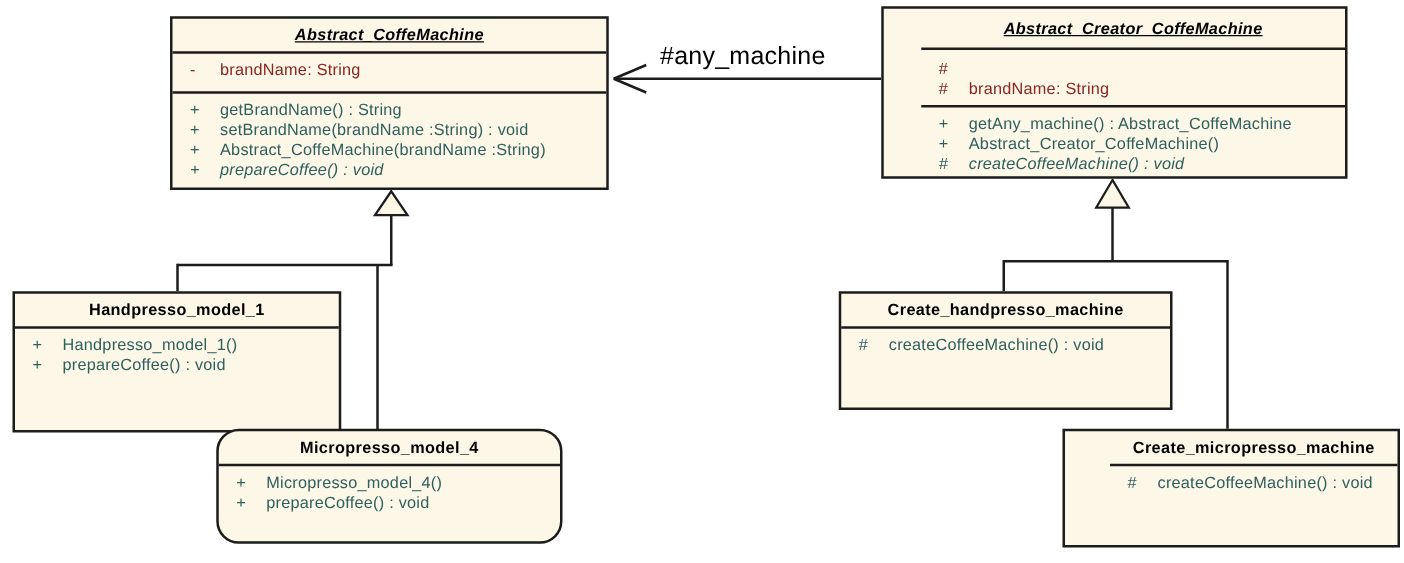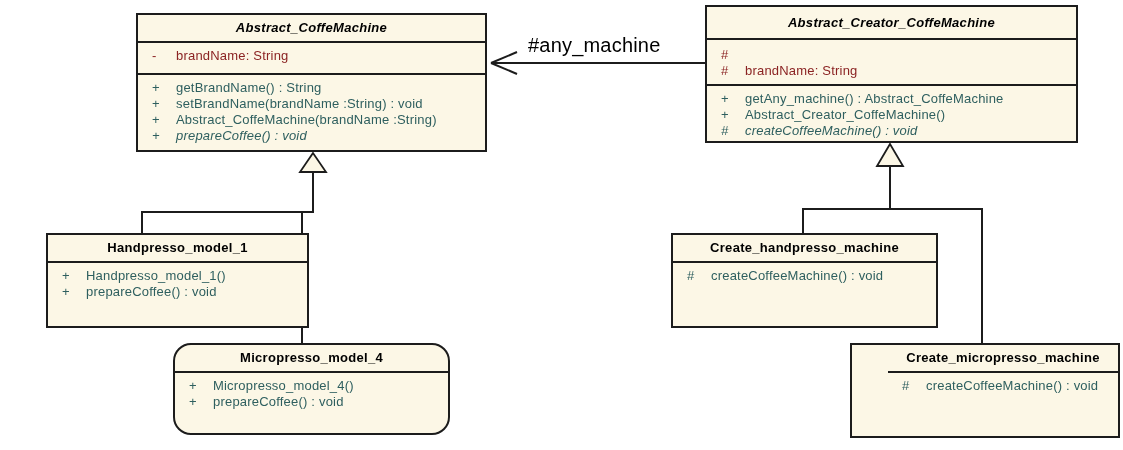--- a/index.html
+++ b/index.html
@@ -22,21 +22,21 @@
     height:26px;line-height:26px;
     border-bottom:2px solid var(--box-border,#1C1C1C);
     text-align:center;
     font-weight:bold;
     font-size:13px;
     letter-spacing:0.3px;
     color:var(--title-text,#000000);
     white-space:nowrap;
     overflow:hidden;
   }
-  .abstract > .title{font-style:italic;}
+  .abstract > .title{font-style:italic;text-decoration:underline;}
   .compartment{box-sizing:border-box;padding:5px 6px 3px 10px;overflow:hidden;}
   .attrs{border-bottom:2px solid var(--box-border,#1C1C1C);}
   .member{display:flex;font-size:13px;line-height:16px;letter-spacing:0.2px;white-space:nowrap;}
   .vis{flex:none;width:24px;padding-left:4px;}
   .attr{color:var(--attribute-text,#8B2323);}
   .method{color:var(--method-text,#2E5F5F);}
   .it{font-style:italic;}
   .assoc-label{
     position:absolute;z-index:2;
     font-size:20px;color:#000000;
@@ -100,21 +100,21 @@
         <span class="vis">+</span>
         <span>Abstract_CoffeMachine(brandName :String)</span>
       </div>
       <div class="member method it">
         <span class="vis">+</span>
         <span>prepareCoffee() : void</span>
       </div>
     </div>
   </div>
 
-  <div class="uml-class abstract" style="left:705px;top:5px;width:373px;height:138px;">
+  <div class="uml-class abstract" style="left:705px;top:5px;width:373px;height:138px;padding-left:30px;">
     <div class="title" style="height:31px;line-height:31px;">Abstract_Creator_CoffeMachine</div>
     <div class="compartment attrs" style="height:46px;padding-top:7px;">
       <div class="member attr">
         <span class="vis">#</span>
       </div>
       <div class="member attr">
         <span class="vis">#</span>
         <span>brandName: String</span>
       </div>
     </div>
@@ -127,21 +127,21 @@
         <span class="vis">+</span>
         <span>Abstract_Creator_CoffeMachine()</span>
       </div>
       <div class="member method it">
         <span class="vis">#</span>
         <span>createCoffeeMachine() : void</span>
       </div>
     </div>
   </div>
 
-  <div class="uml-class" style="left:10px;top:233px;width:263px;height:95px;margin-left:36px;">
+  <div class="uml-class" style="left:10px;top:233px;width:263px;height:113px;">
     <div class="title">Handpresso_model_1</div>
     <div class="compartment">
       <div class="member method">
         <span class="vis">+</span>
         <span>Handpresso_model_1()</span>
       </div>
       <div class="member method">
         <span class="vis">+</span>
         <span>prepareCoffee() : void</span>
       </div>

